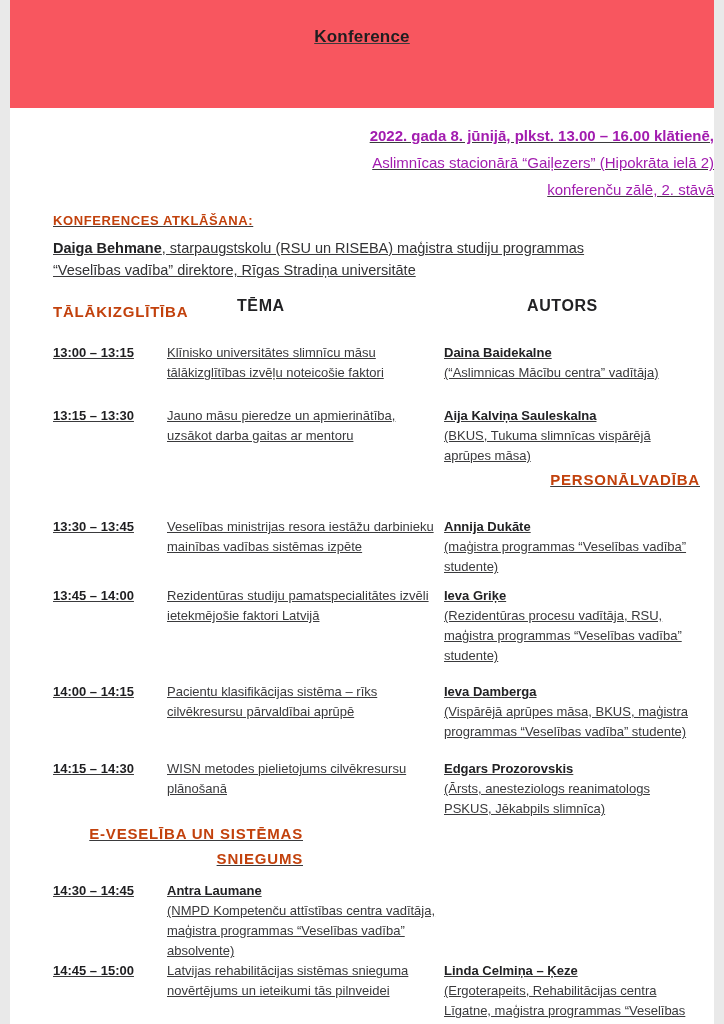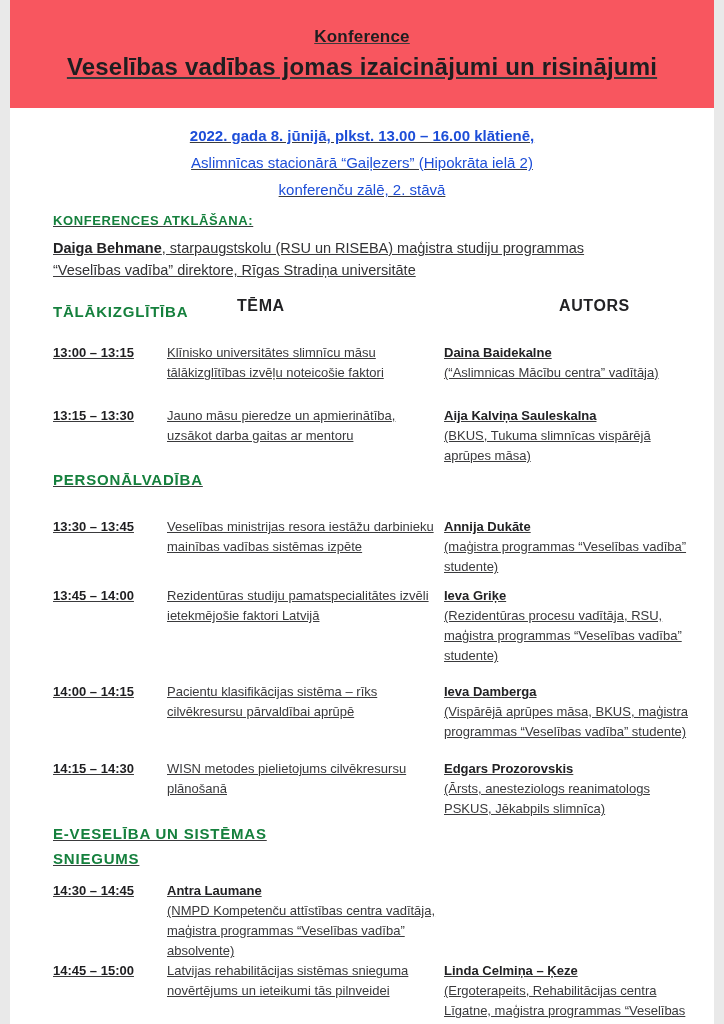--- a/index.html
+++ b/index.html
@@ -32,30 +32,30 @@
   .title {
     font-size: 24px;
     font-weight: 700;
     line-height: 30px;
     margin-top: 4px;
     letter-spacing: 0.2px;
   }
   
   .event-info {
     margin-top: 14px;
-    text-align: center;
+    text-align: right;
     font-size: 15px;
     line-height: 27px;
-    color: #1d4ed8;
+    color: #a21caf;
   }
   .info-bold { font-weight: 700; }
   
   .content { padding: 0 14px 0 43px; }
   .red-heading {
-    color: #15803d;
+    color: #c2410c;
     font-weight: 700;
   }
   .opening { margin-top: 9px; }
   .opening-heading {
     font-size: 13px;
     line-height: 18px;
     letter-spacing: 0.6px;
   }
   .opening-text {
     margin-top: 7px;
@@ -68,32 +68,33 @@
   
   .prog-header {
     position: relative;
     margin-top: 16px;
     height: 24px;
   }
   .section-title {
     font-size: 15px;
     line-height: 25px;
     letter-spacing: 0.8px;
+    text-align: right;
   }
   .header-sec-title { position: absolute; left: 0; top: 2px; white-space: nowrap; }
   .col-h {
     position: absolute;
     top: 0;
     font-size: 16px;
     font-weight: 700;
     letter-spacing: 0.6px;
     color: #222224;
   }
   .col-h-tema   { left: 184px; }
-  .col-h-autors { left: 506px; }
+  .col-h-autors { left: 474px; }
   .rows { margin-top: 22px; }
   .row {
     display: grid;
     grid-template-columns: 114px 277px 1fr;
     align-items: start;
   }
   .time {
     font-size: 13px;
     font-weight: 700;
     line-height: 20px;
@@ -127,21 +128,20 @@
     letter-spacing: 0.6px;
   }
 </style>
 </head>
 <body>
 
 <div class="page">
 
   <header class="banner">
     <div class="kicker">Konference</div>
-    <h1 class="title">Veselības vadības jomas izaicinājumi un risinājumi</h1>
   </header>
 
   <section class="event-info">
     <p class="info-bold">2022. gada 8. jūnijā, plkst. 13.00 – 16.00 klātienē,</p>
     <p>Aslimnīcas stacionārā “Gaiļezers” (Hipokrāta ielā 2)</p>
     <p>konferenču zālē, 2. stāvā</p>
   </section>
 
   <main class="content">
 

